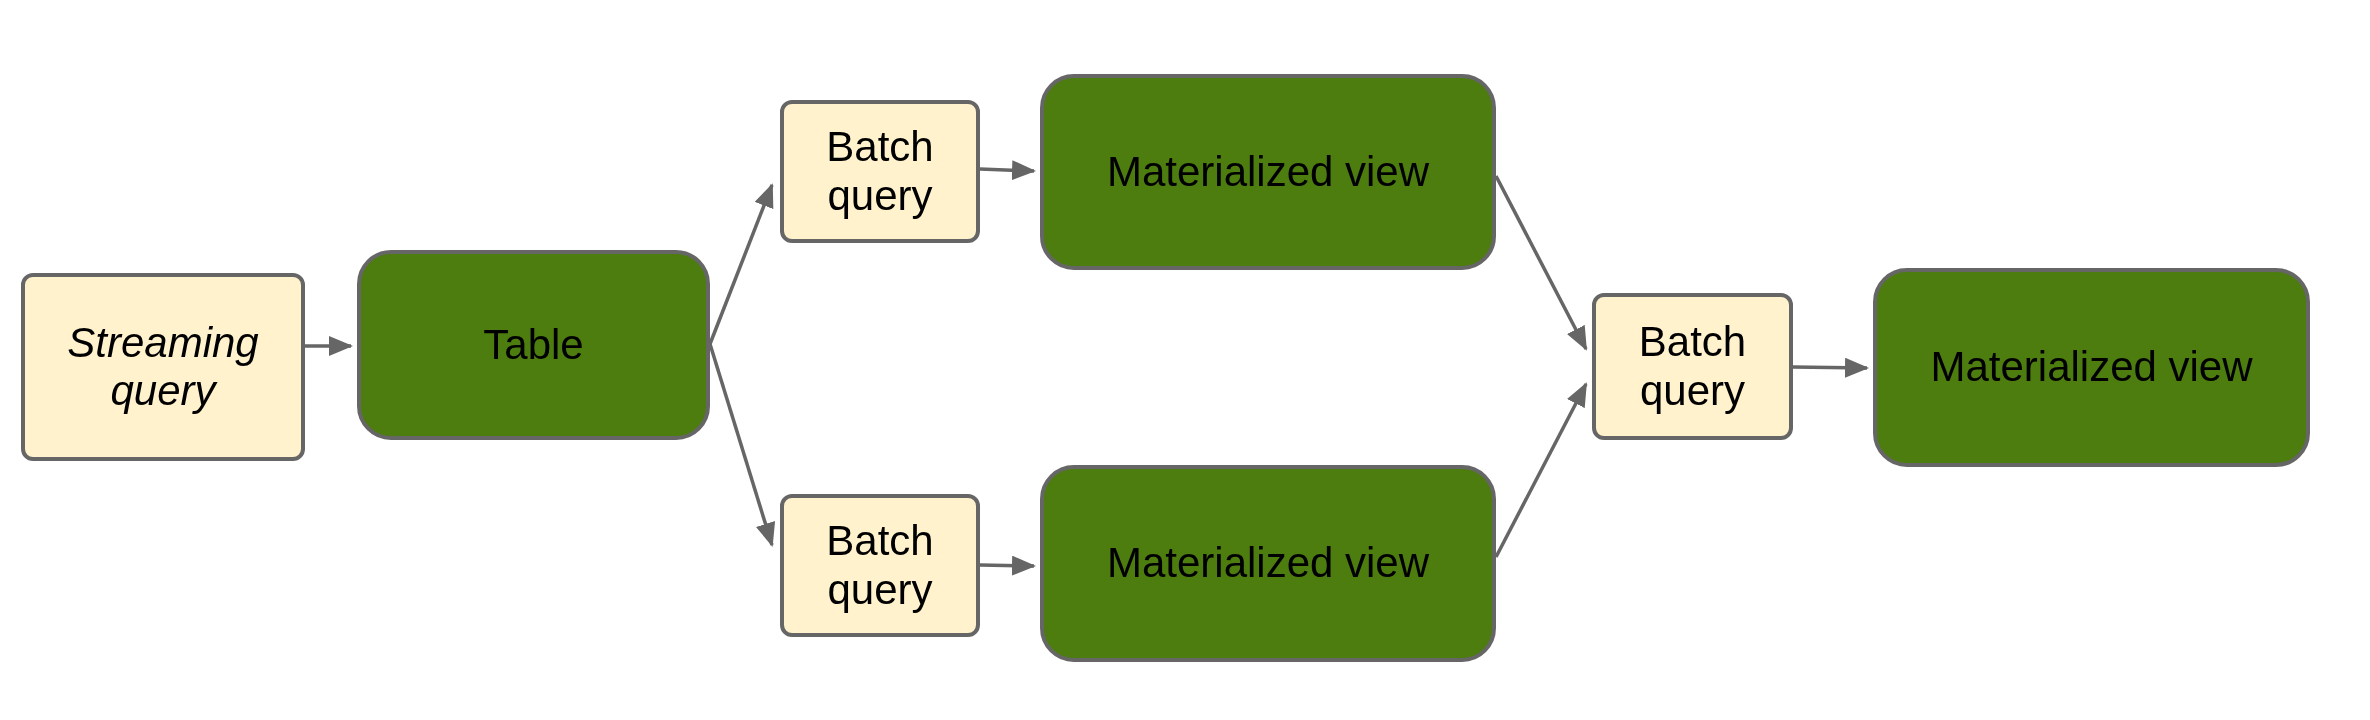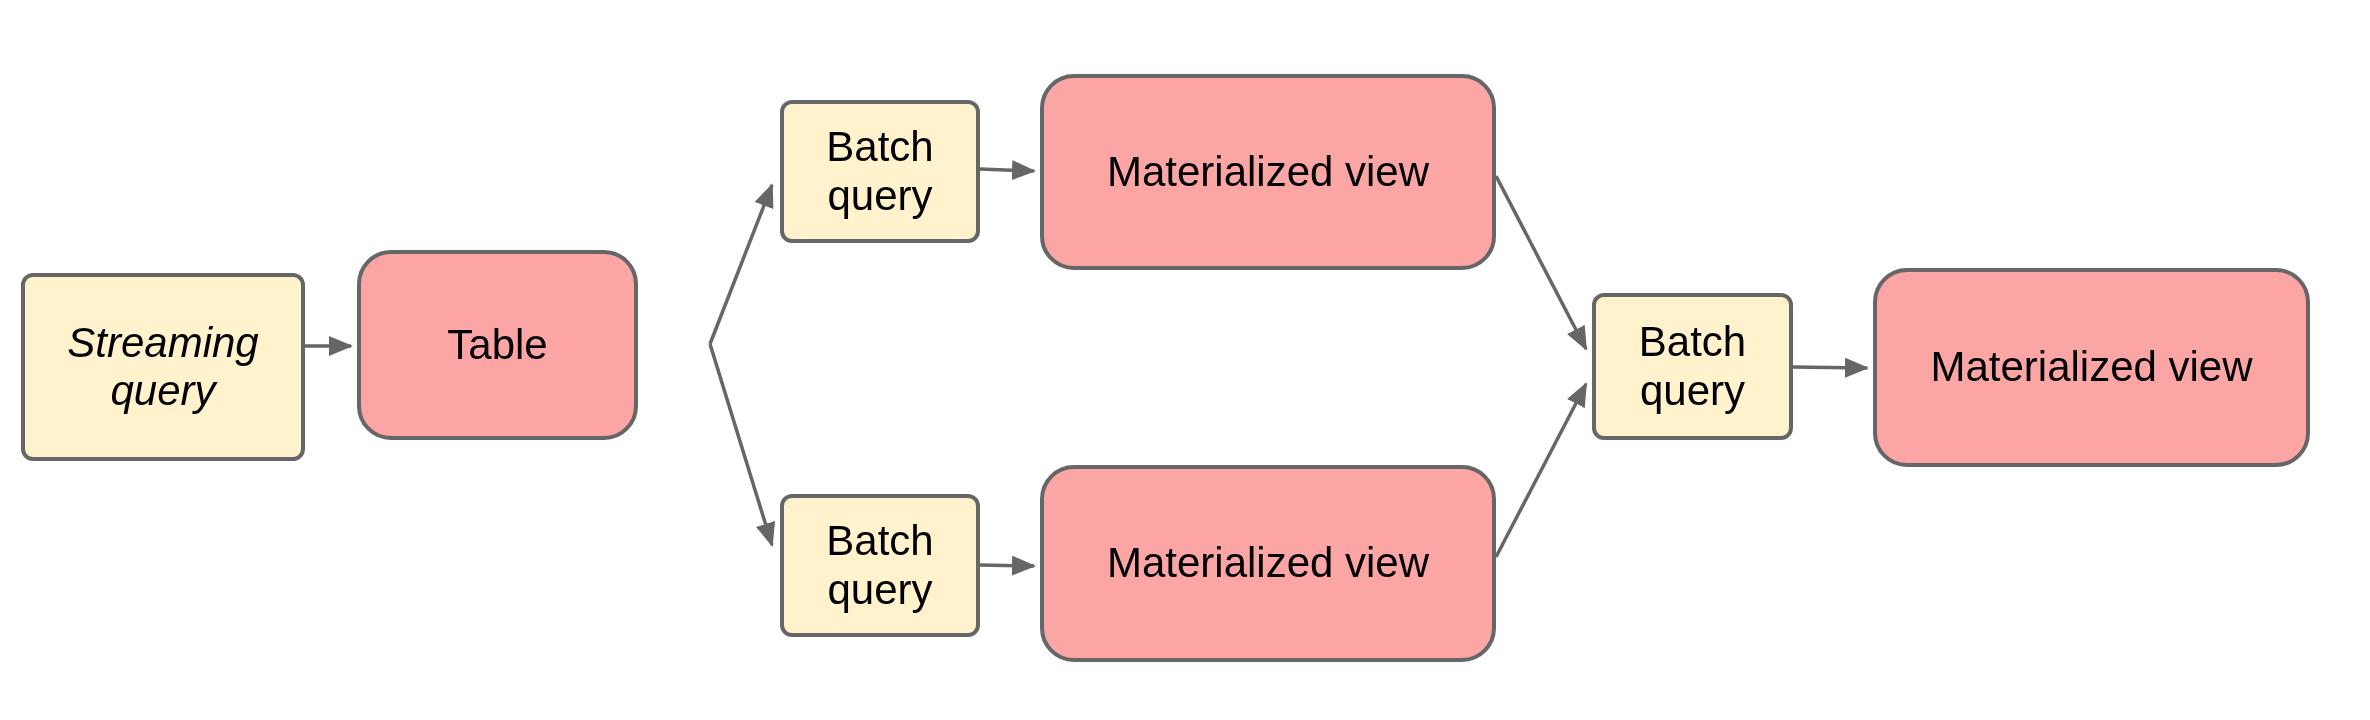--- a/index.html
+++ b/index.html
@@ -23,24 +23,24 @@
     display: flex;
     align-items: center;
     justify-content: center;
     text-align: center;
     font-size: 42px;
     line-height: 1.15;
     color: #000000;
     padding: 0 10px;
   }
   .node.query { background: #fff2cc; border-radius: 12px; }
-  .node.view  { background: #fca5a5; border-radius: 34px; }
+  .node.view  { background: #4d7c0f; border-radius: 34px; }
 
   #n-streaming    { left: 21px;   top: 273px; width: 284px; height: 188px; font-style: italic; }
-  #n-table        { left: 357px;  top: 250px; width: 281px; height: 190px; }
+  #n-table        { left: 357px;  top: 250px; width: 353px; height: 190px; }
   #n-batch-top    { left: 780px;  top: 100px; width: 200px; height: 143px; }
   #n-mv-top       { left: 1040px; top: 74px;  width: 456px; height: 196px; }
   #n-batch-bottom { left: 780px;  top: 494px; width: 200px; height: 143px; }
   #n-mv-bottom    { left: 1040px; top: 465px; width: 456px; height: 197px; }
   #n-batch-right  { left: 1592px; top: 293px; width: 201px; height: 147px; }
   #n-mv-right     { left: 1873px; top: 268px; width: 437px; height: 199px; }
 </style>
 </head>
 <body>
 

